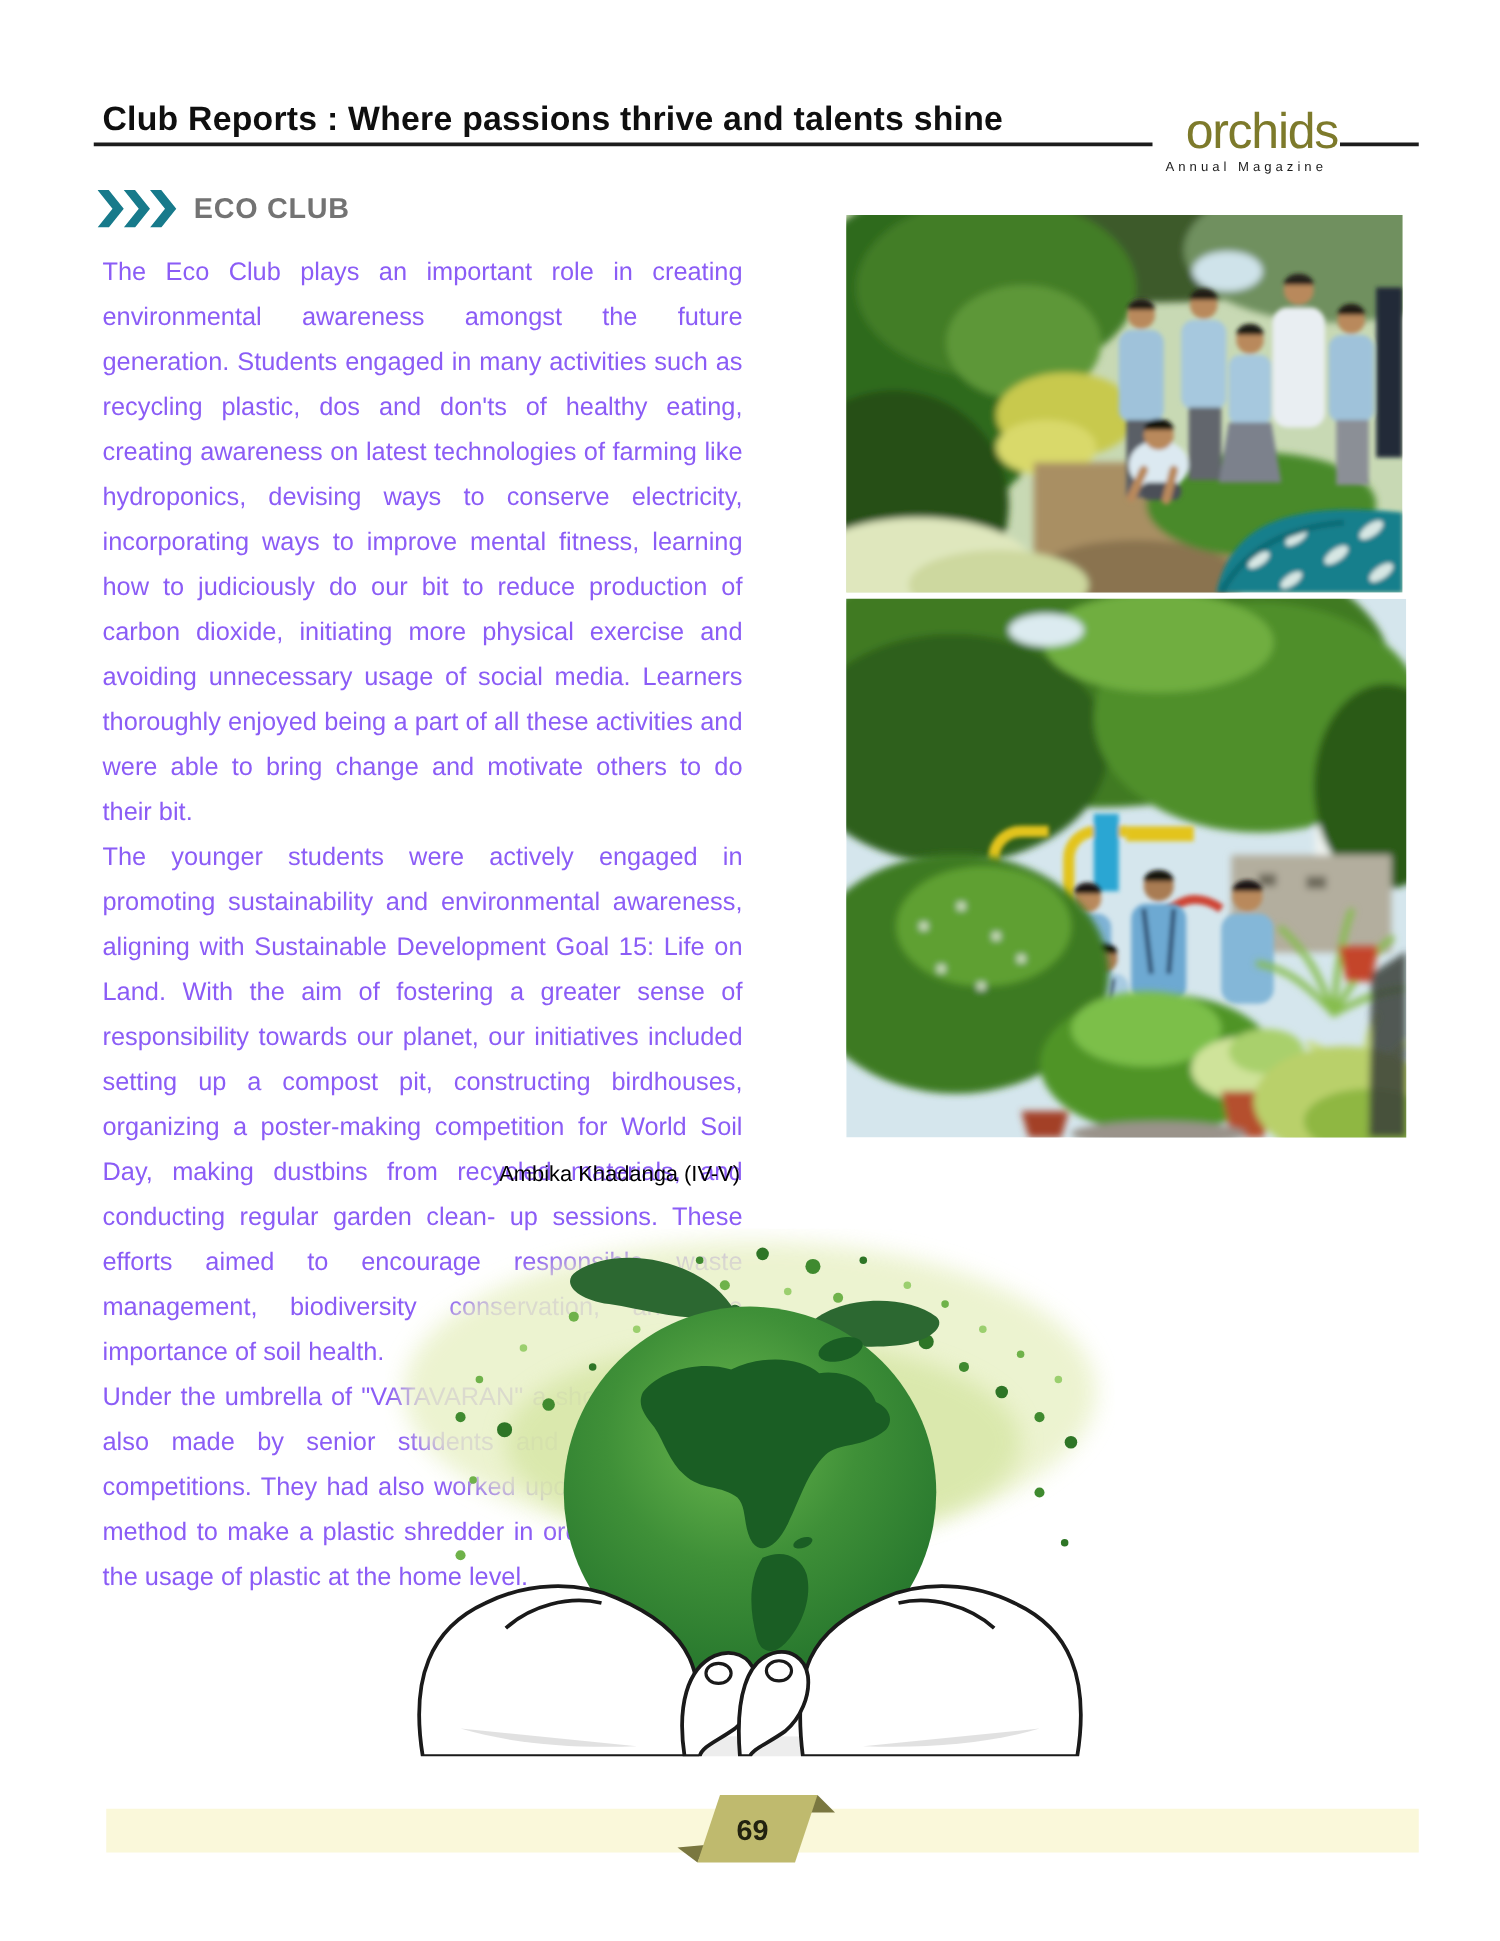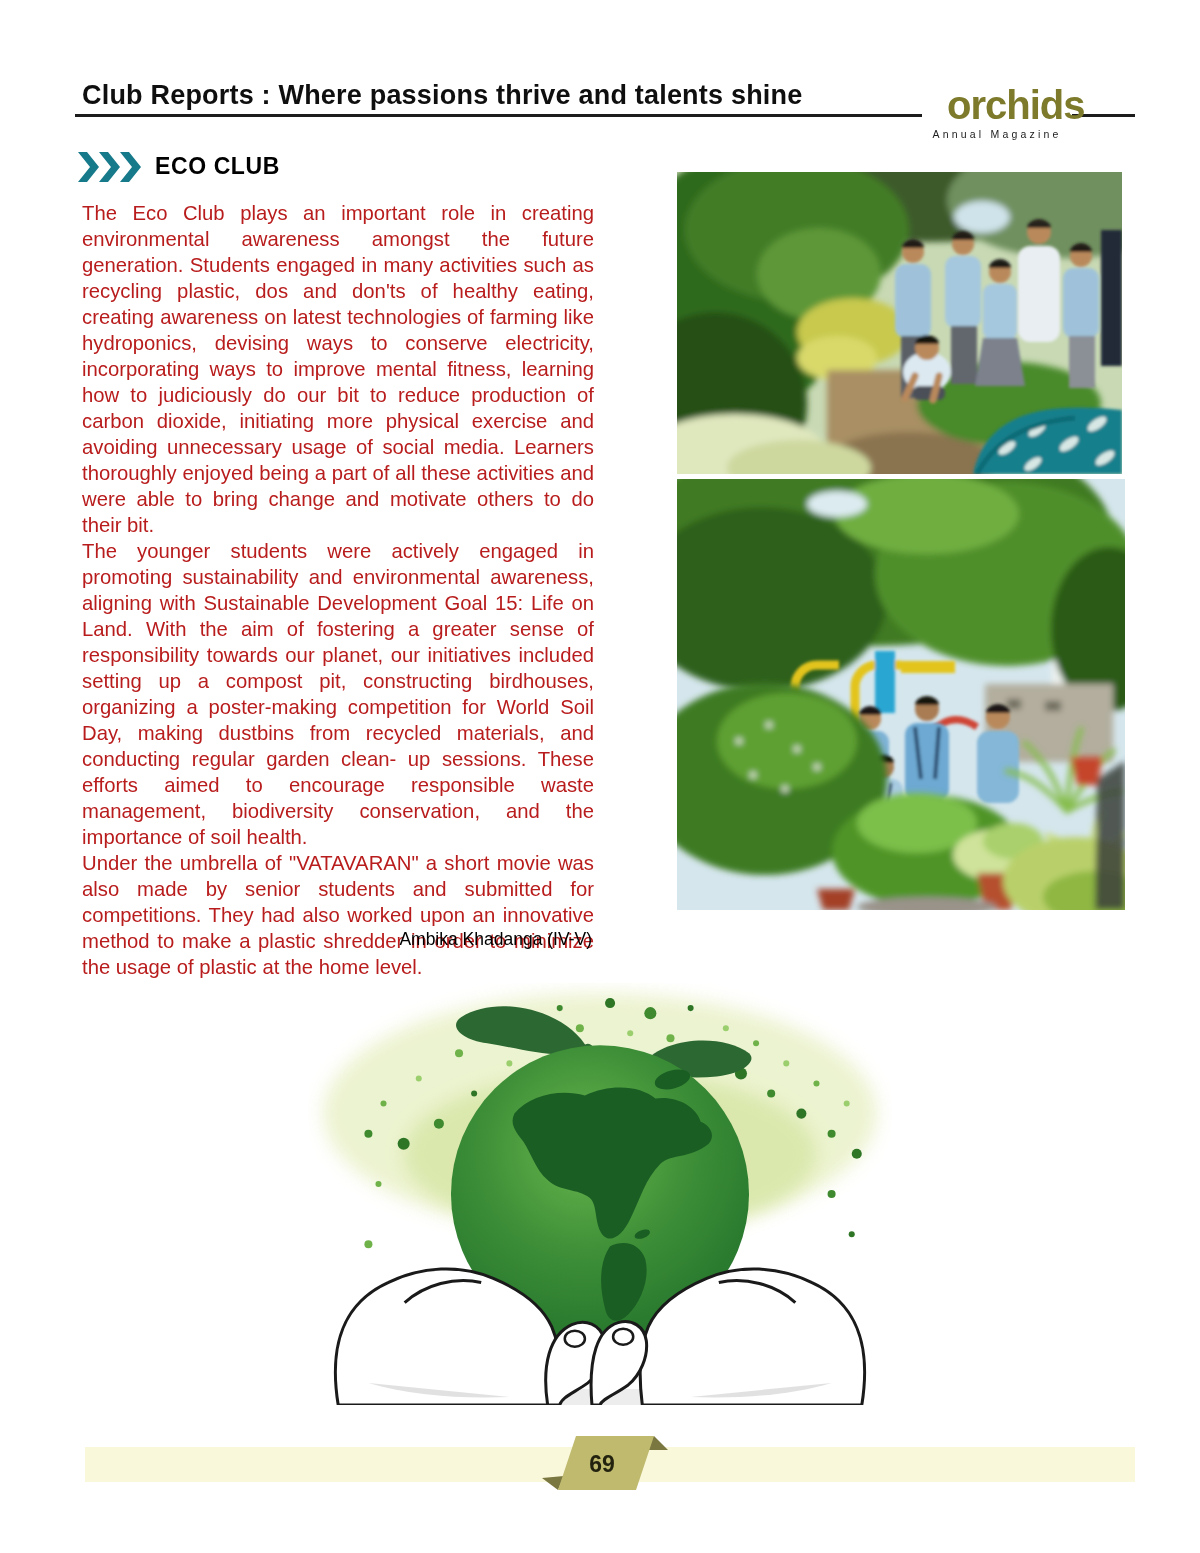--- a/index.html
+++ b/index.html
@@ -13,36 +13,36 @@
   
   .page-title {
     position:absolute; left:82px; top:80px;
     font-size:27px; font-weight:bold; color:#0f0f0f; letter-spacing:0.2px;
   }
   .rule { position:absolute; top:114px; height:3px; background:#1c1c1c; }
   .rule-left  { left:75px;  width:847px; }
   .rule-right { left:1072px; width:63px; }
   .logo-wrap { position:absolute; left:922px; top:84px; width:150px; text-align:center; }
   .logo-name {
-    font-size:40px; font-weight:bold; color:#7d7a2b; line-height:1.05;
+    font-size:40px; font-weight:normal; color:#7d7a2b; line-height:1.05;
     letter-spacing:-1px; text-transform:lowercase;margin-left:25px;
   }
   .logo-tagline {
     font-size:10.5px; color:#1c1c1c; letter-spacing:3.2px; margin-top:2px; white-space:nowrap;
   }
   
   .section-marker { position:absolute; left:78px; top:152px; }
   .section-title {
     position:absolute; left:155px; top:153px;
-    font-size:23px; font-weight:bold; color:#000000; letter-spacing:0.6px;
+    font-size:23px; font-weight:bold; color:#737373; letter-spacing:0.6px;
   }
   
   .article {
     position:absolute; left:82px; top:200px; width:512px;
-    font-size:20.3px; line-height:26px; color:#b91c1c;
+    font-size:20.3px; line-height:36px; color:#8b5cf6;
     text-align:justify; text-justify:inter-word;
   }
   .article p { margin:0; }
   
   .photo { position:absolute; display:block; }
   .photo-1 { left:677px; top:172px; width:445px; height:302px; }
   .photo-2 { left:677px; top:479px; width:448px; height:431px; }
   
   .credits {
     position:absolute; left:82px; top:928px; width:510px;

